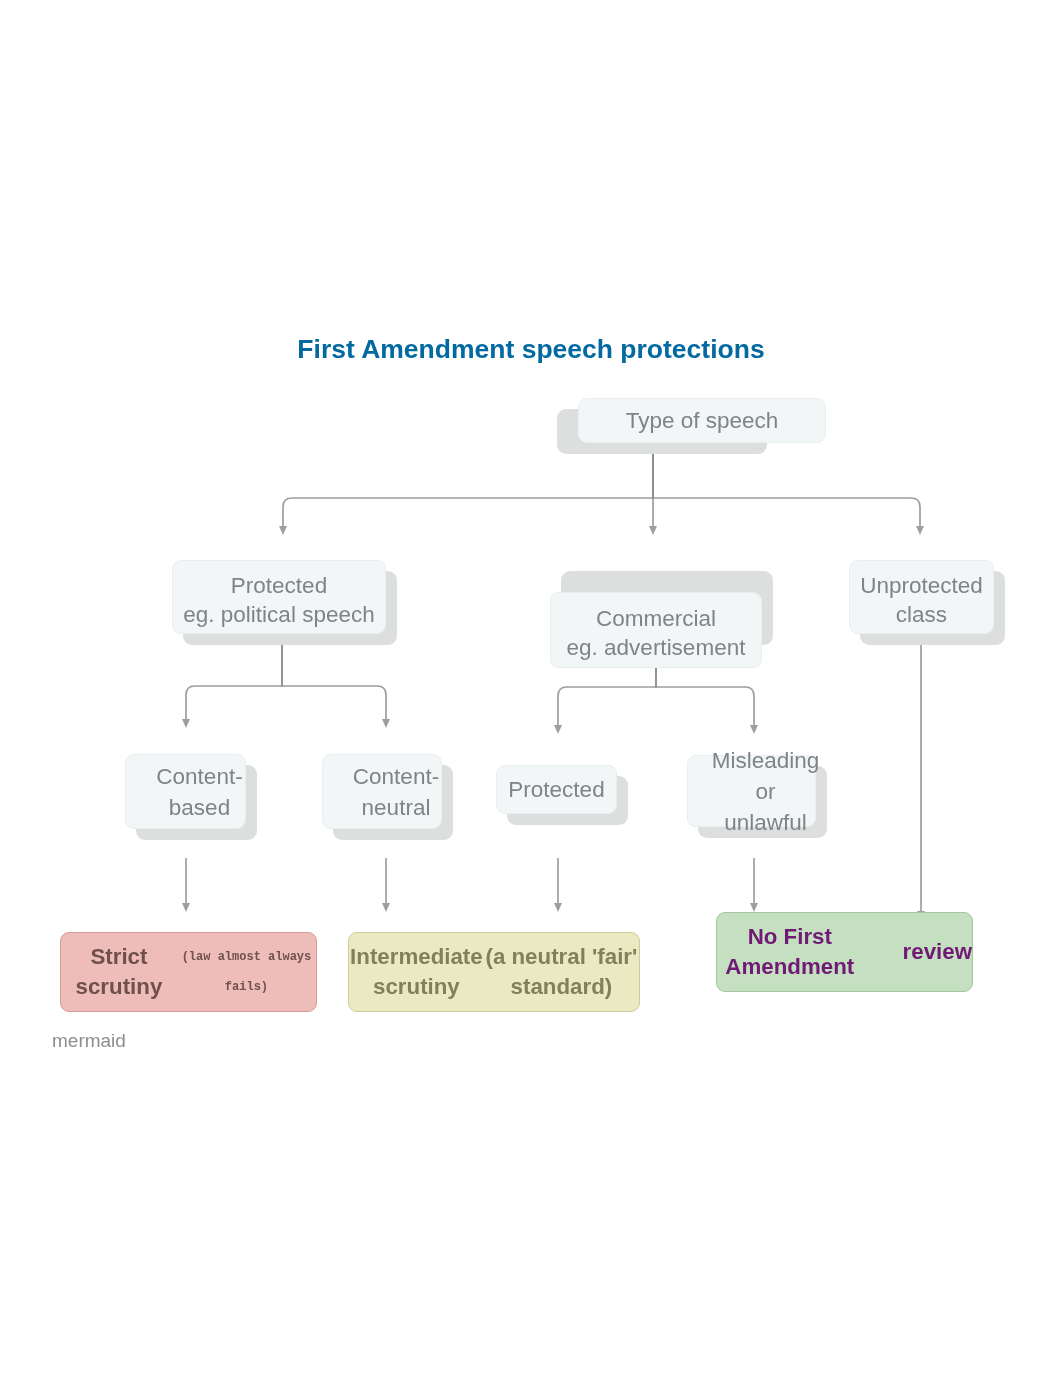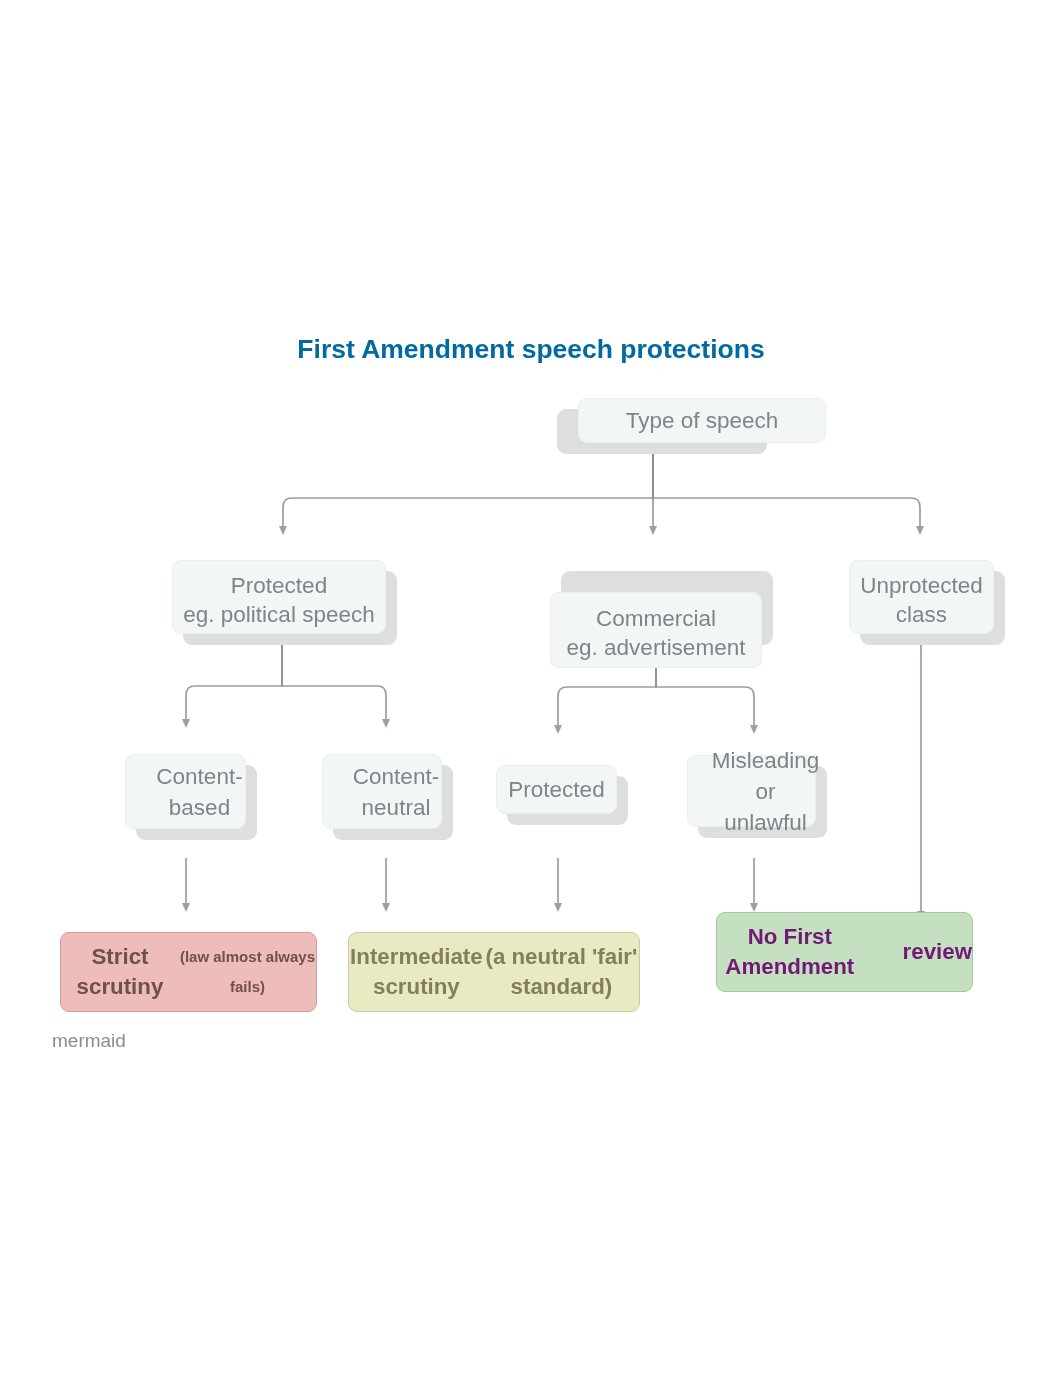--- a/index.html
+++ b/index.html
@@ -100,21 +100,21 @@
   </div>
 
   <div class="shadow" style="left: 698px; top: 766px; width: 129px; height: 72px; background: rgb(221, 222, 222);"></div>
     <div class="node wide2" id="n-mis" style="left:687px;top:755px;width:129px;height:72px;">
     <span class="l1">Misleading</span>
     <span class="l2">or unlawful</span>
   </div>
 
   <div class="leaf" id="l-strict" style="left: 60px; top: 932px; width: 257px; height: 80px; background: rgb(238, 189, 185); color: rgb(112, 80, 77); border: 1.5px solid rgb(215, 156, 152);">
     <span class="a">Strict scrutiny</span>
-    <span class="b" style="font-size: 15px;">(law almost always fails)</span>
+    <span class="b" style="font-size: 12px; font-family: Liberation Mono, monospace;">(law almost always fails)</span>
   </div>
 
   <div class="leaf" id="l-inter" style="left: 348px; top: 932px; width: 292px; height: 80px; background: rgb(234, 234, 194); color: rgb(130, 127, 93); border: 1.5px solid rgb(205, 203, 156);">
     <span class="a">Intermediate scrutiny</span>
     <span class="b">(a neutral 'fair' standard)</span>
   </div>
 
   <div class="leaf" id="l-none" style="left: 716px; top: 912px; width: 257px; height: 80px; background: rgb(197, 223, 193); color: #701a75; border: 1.5px solid rgb(162, 199, 157); gap: 40px;">
     <span class="a">No First Amendment</span>
     <span class="b">review</span>

